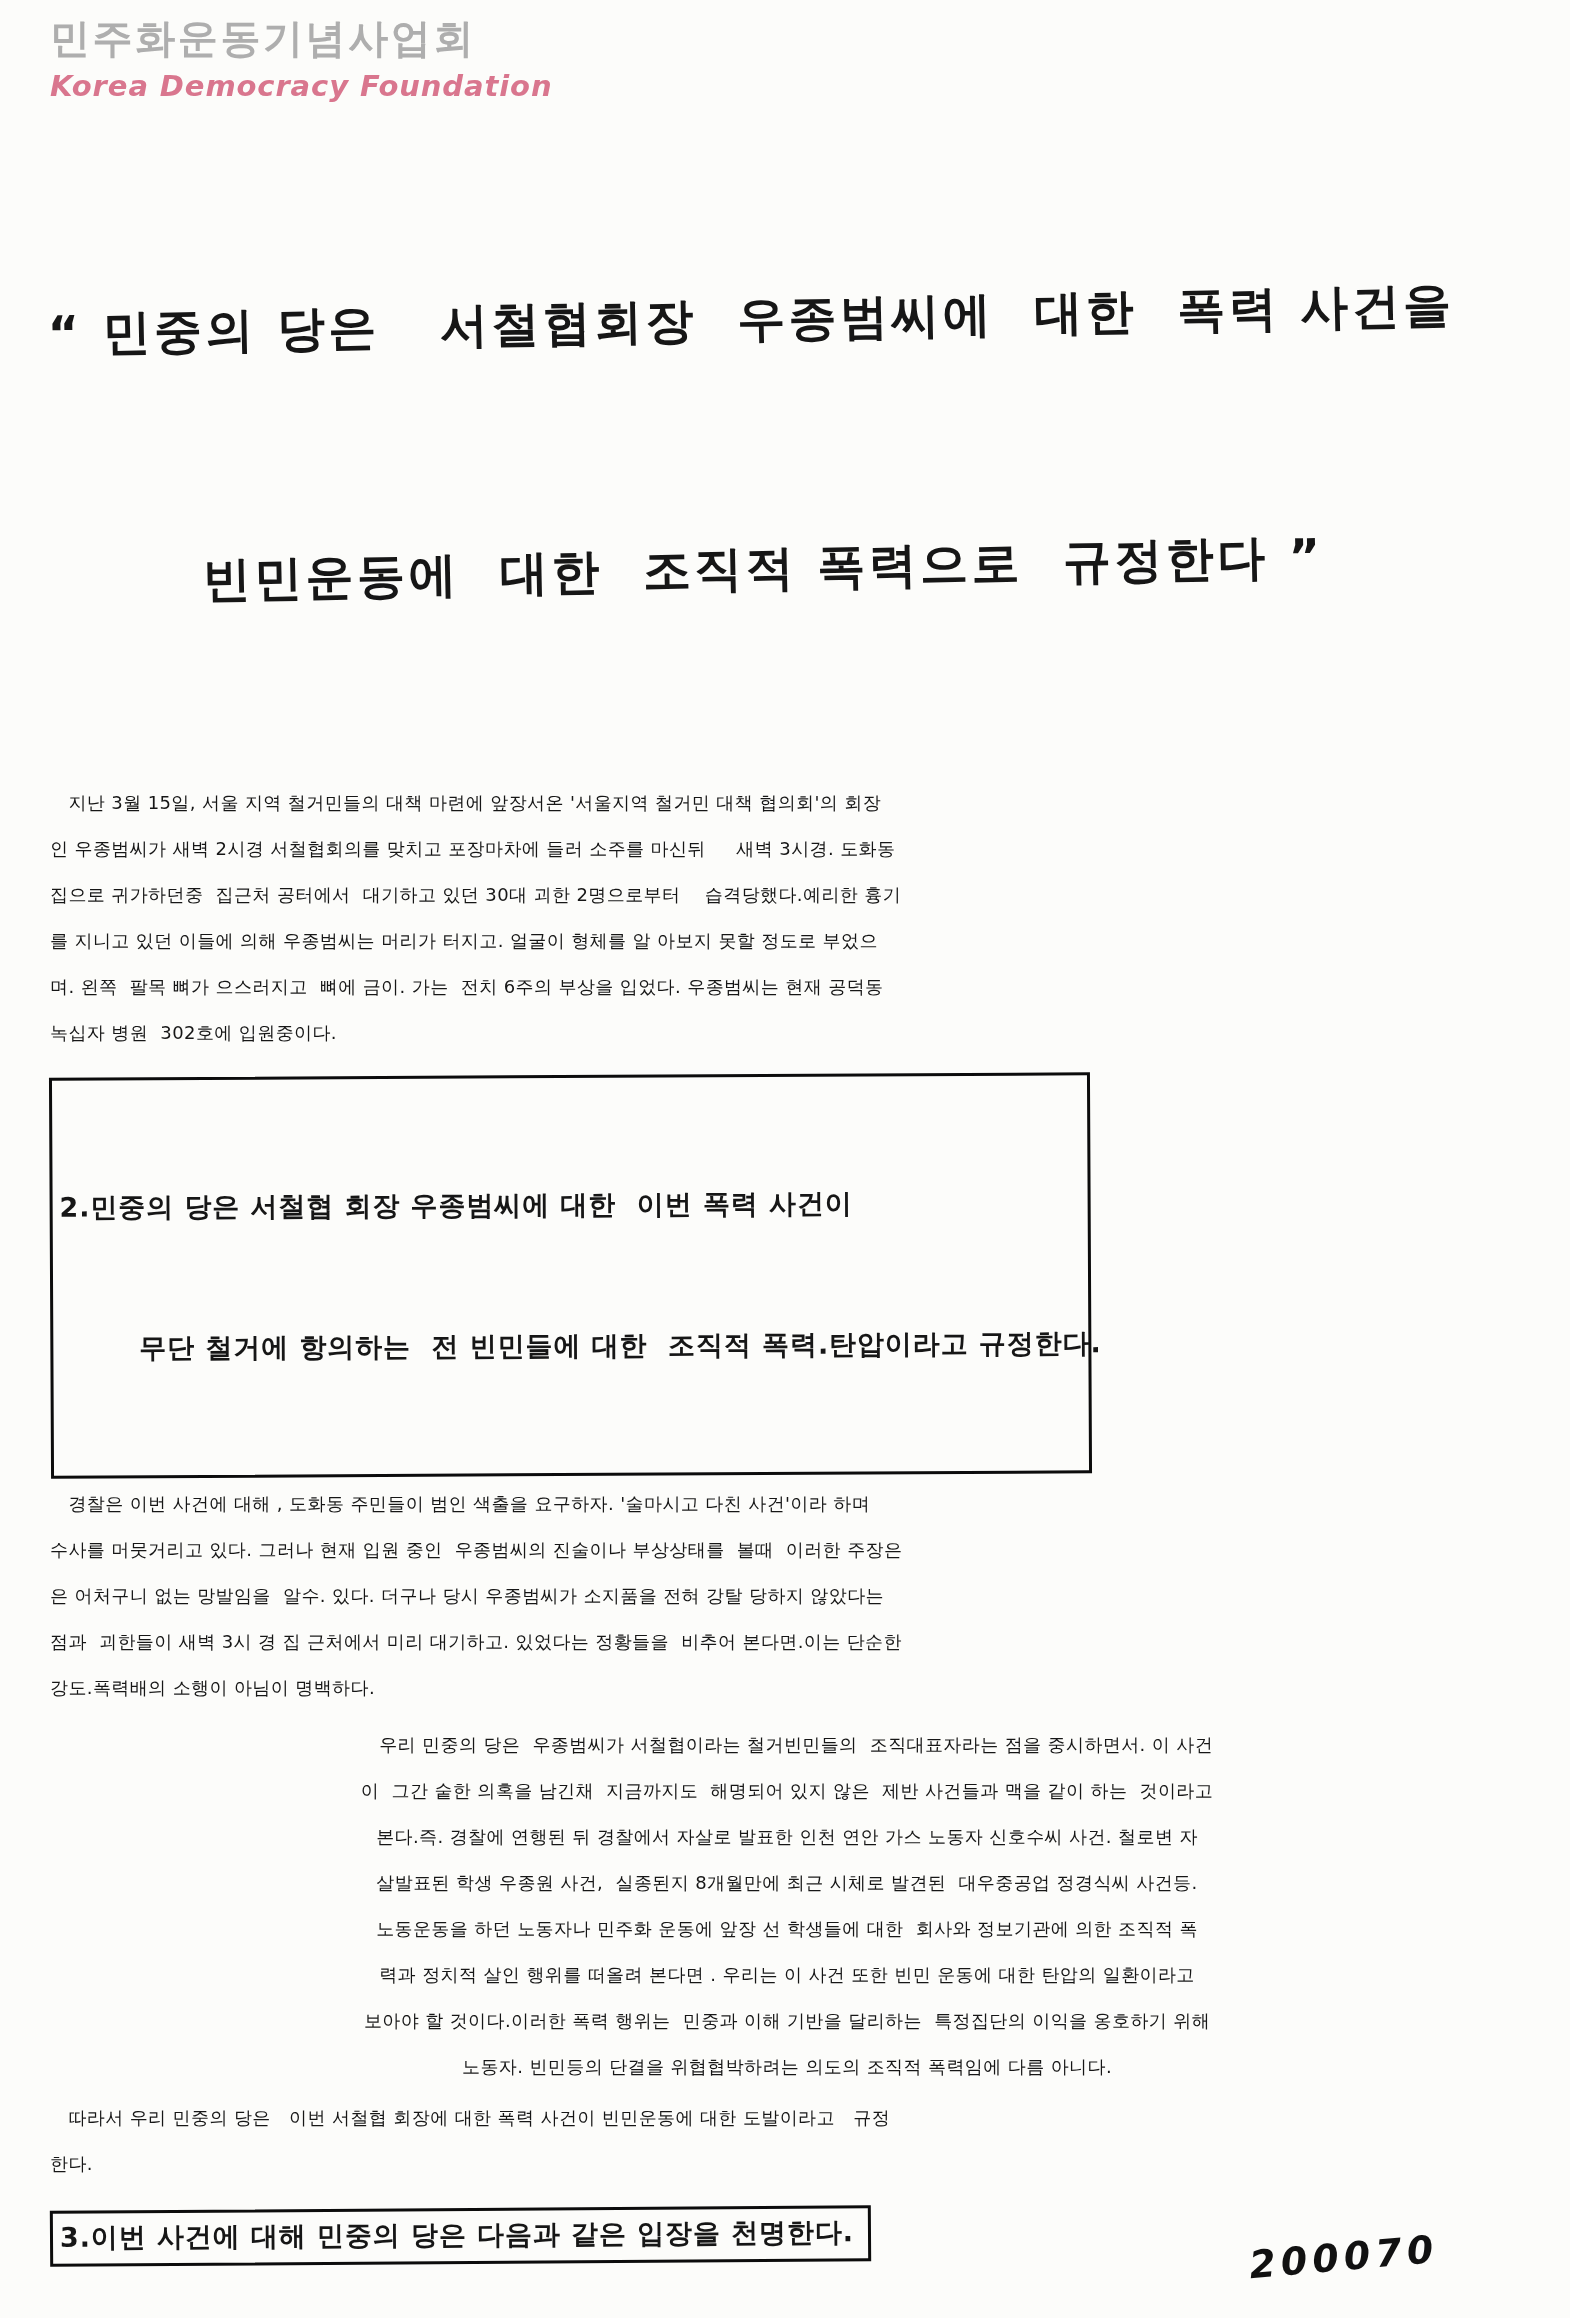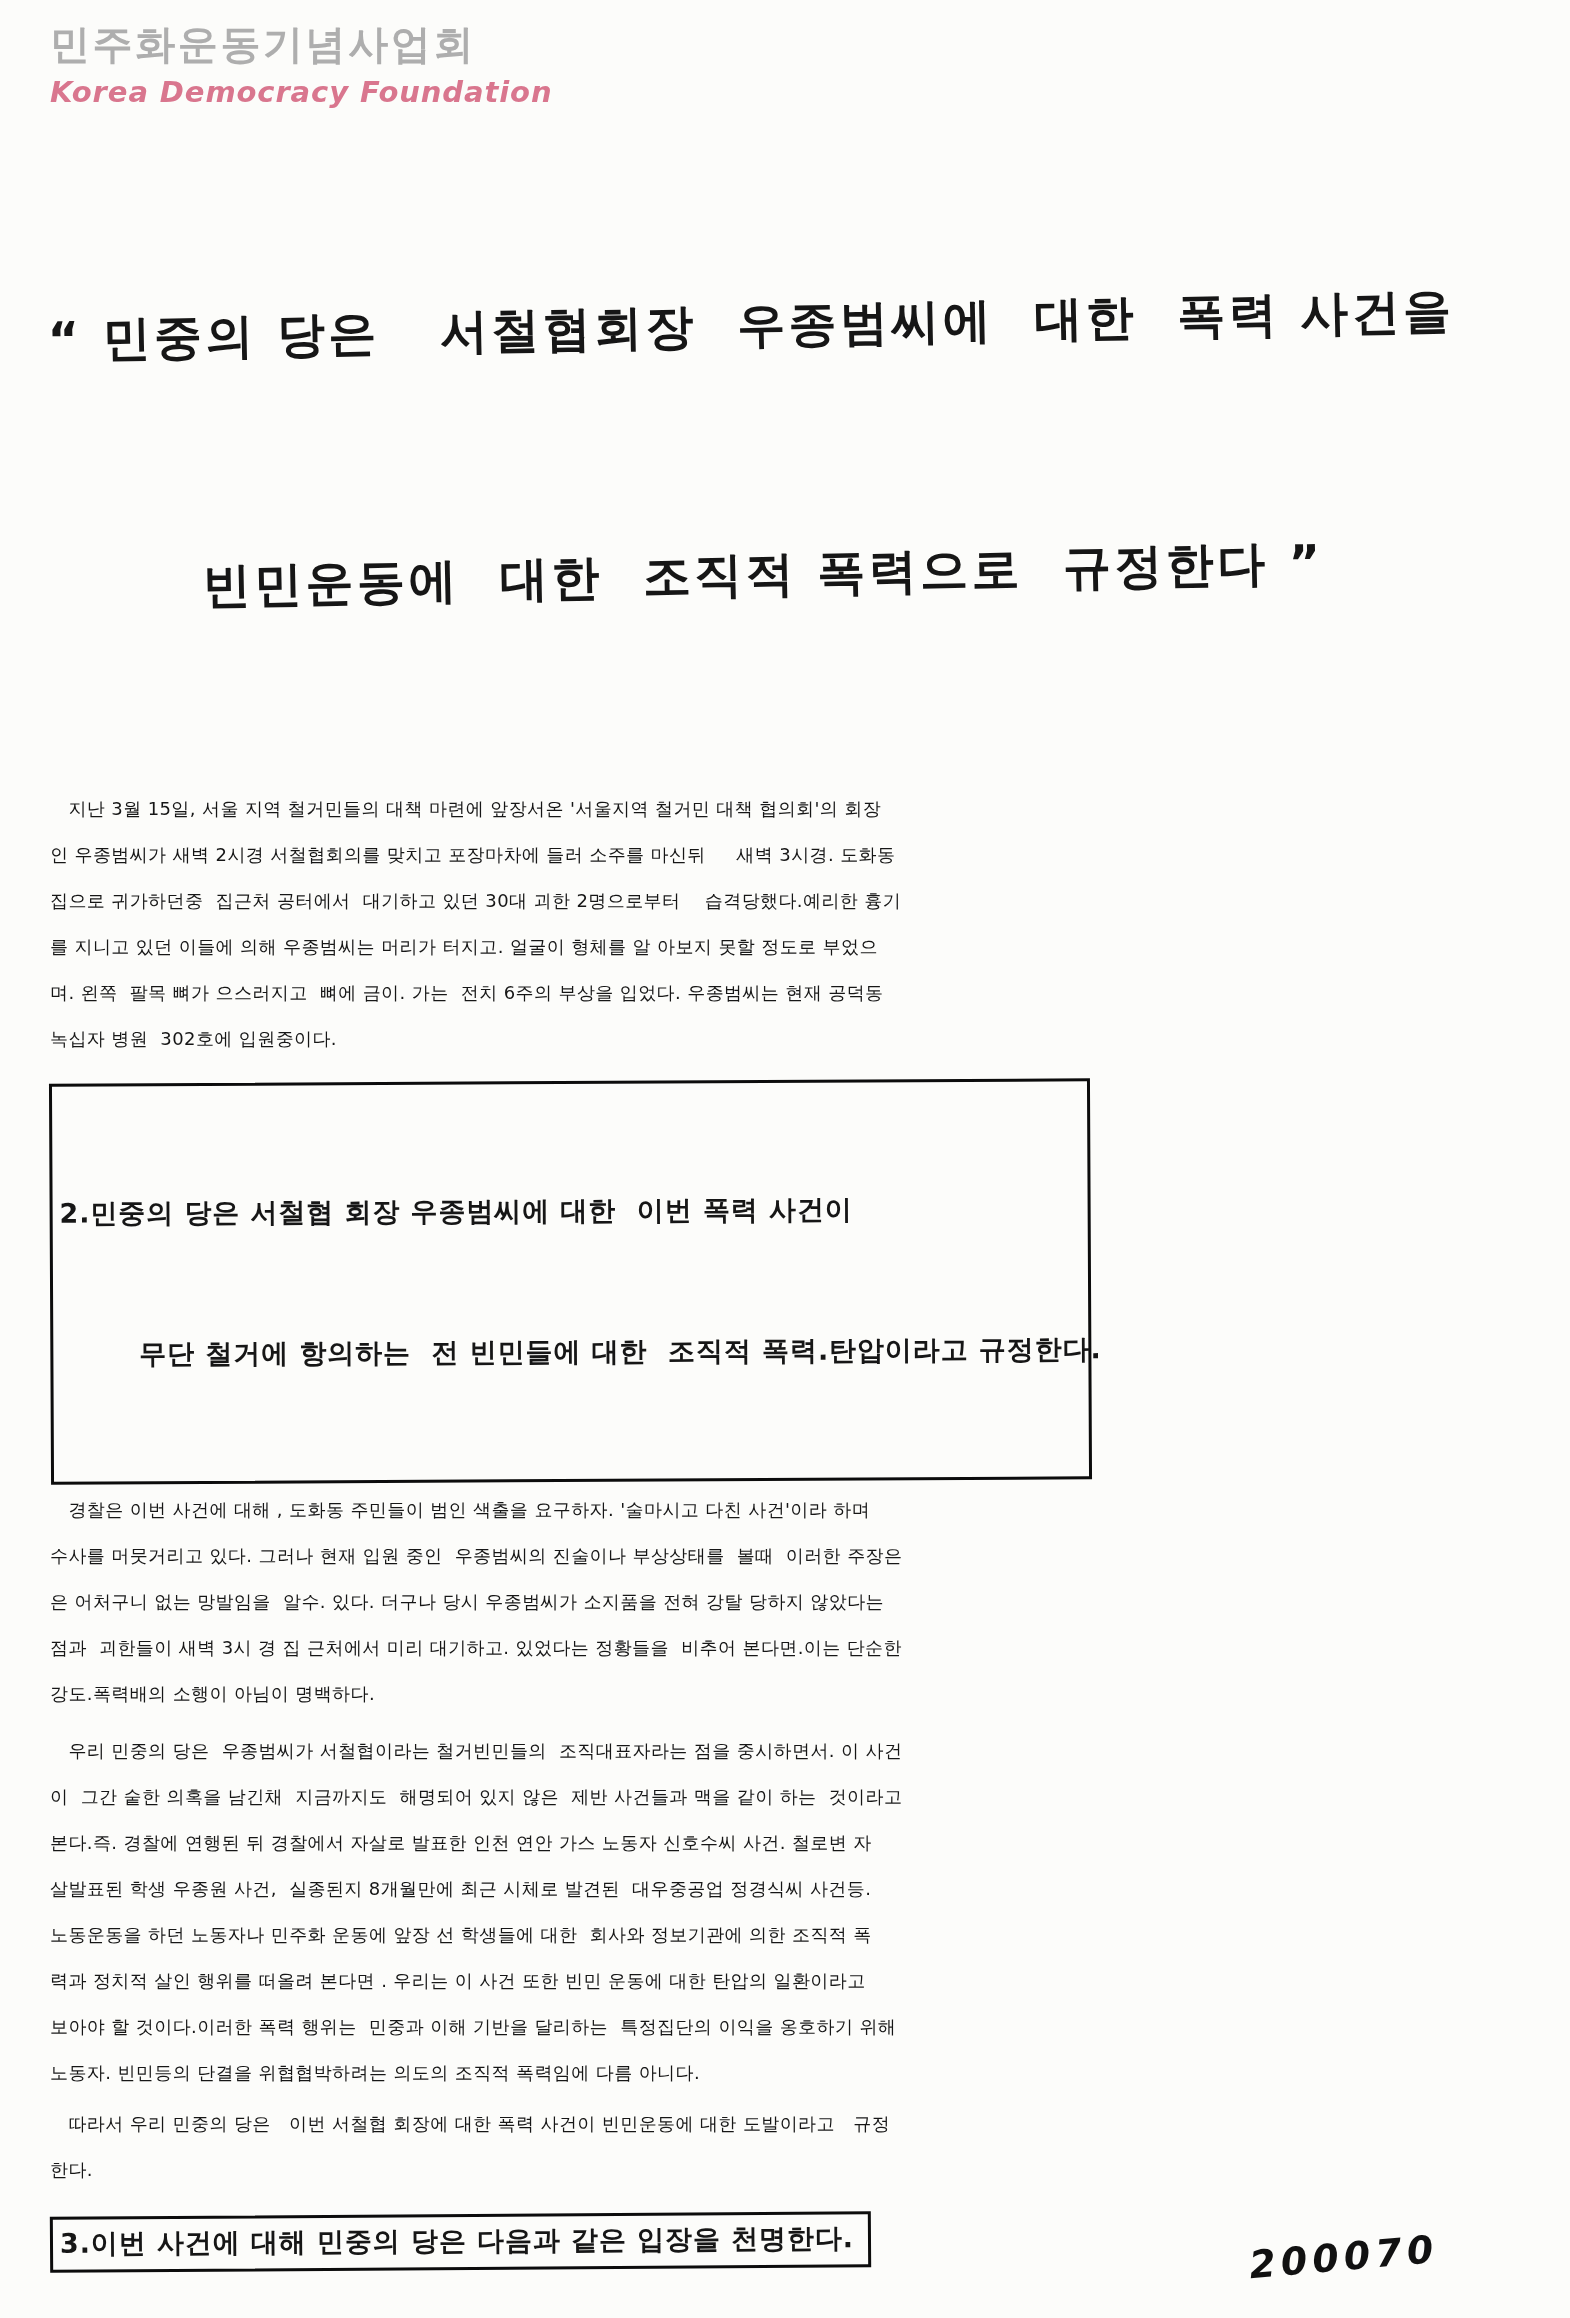--- a/index.html
+++ b/index.html
@@ -8,21 +8,21 @@
     width:1570px; height:2319px;
     margin:0 auto;
     background:#fcfcfa;
     font-family:"DejaVu Sans", sans-serif;
     color:#161616;
     overflow:hidden;
   }
   .content { position:absolute; left:50px; top:0; width:1474px; }
 
   
-  .logo { padding-top:17px; }
+  .logo { padding-top:11px; }
   .logo-kr {
     font-size:40px; font-weight:bold; letter-spacing:2.6px;
     color:#aeaeae;
   }
   .logo-en {
     font-size:29px; font-weight:bold; font-style:italic;
     color:#d9768e; margin-top:2.6px; letter-spacing:0.9px;
   }
 
   
@@ -59,21 +59,21 @@
 
   
   .body-text {
     font-size:18px;
     line-height:46px;
     letter-spacing:0.4px;
     white-space:pre-wrap;
     margin:0;
   }
   .p-gap-s { margin-top:5.2px; }
-  .p-gap-m { margin-top:10.3px; }
+  .p-gap-m { margin-top:10.3px;text-align:center; }
 
   
   .page-number {
     position:absolute;
     right:131px; bottom:40px;
     font-size:38px;
     font-weight:bold;
     font-style:italic;
     letter-spacing:5.2px;
     transform:rotate(-5deg);

